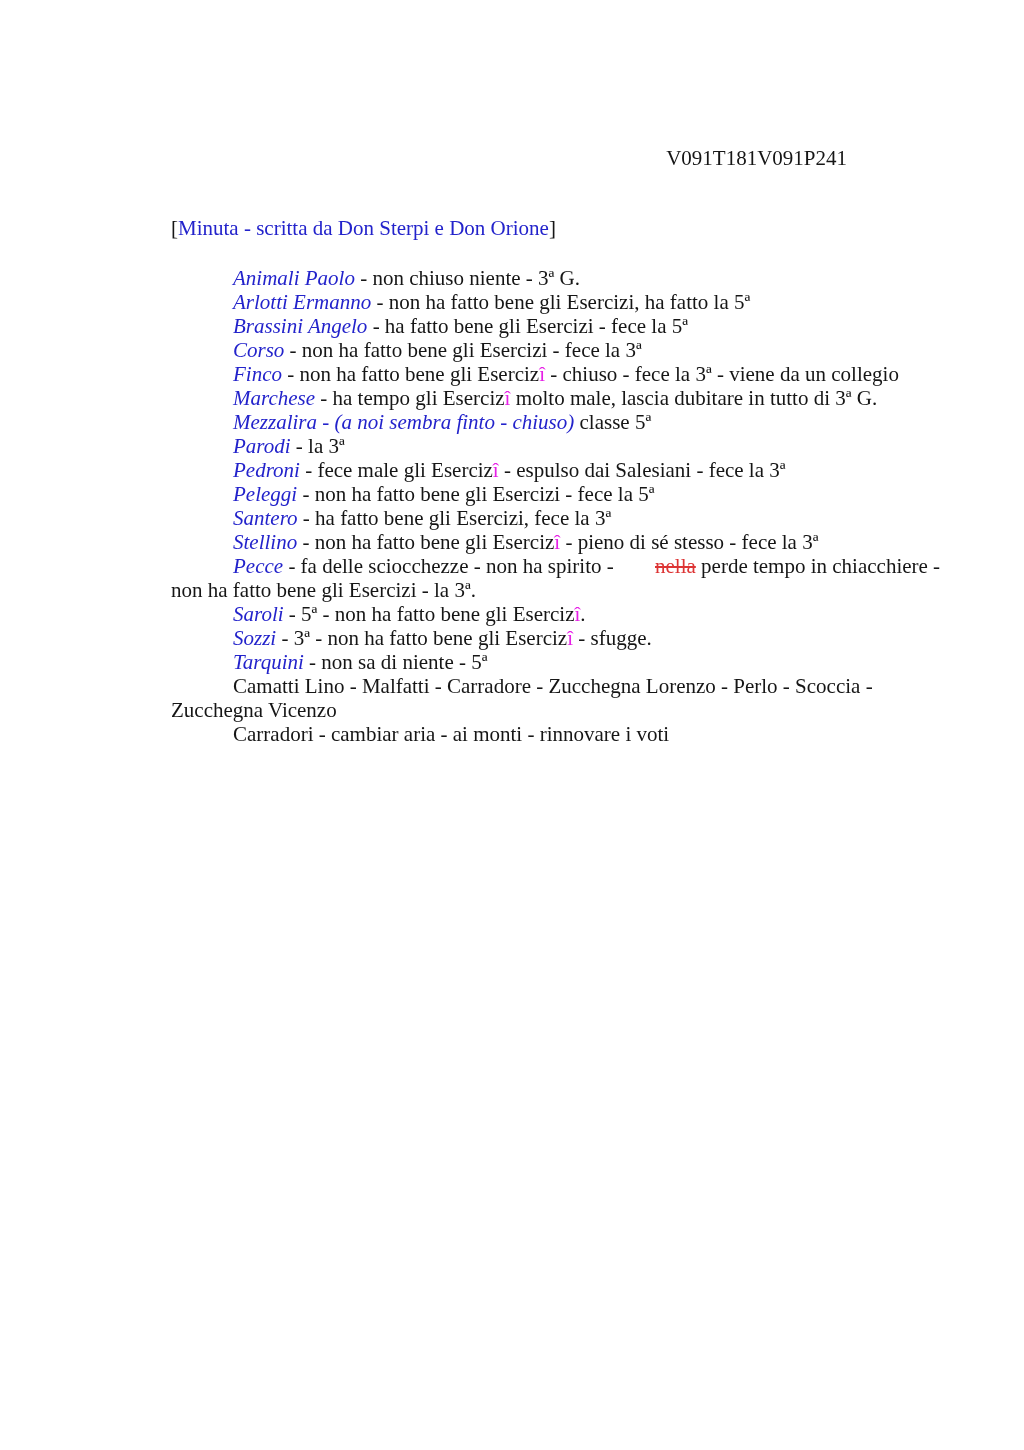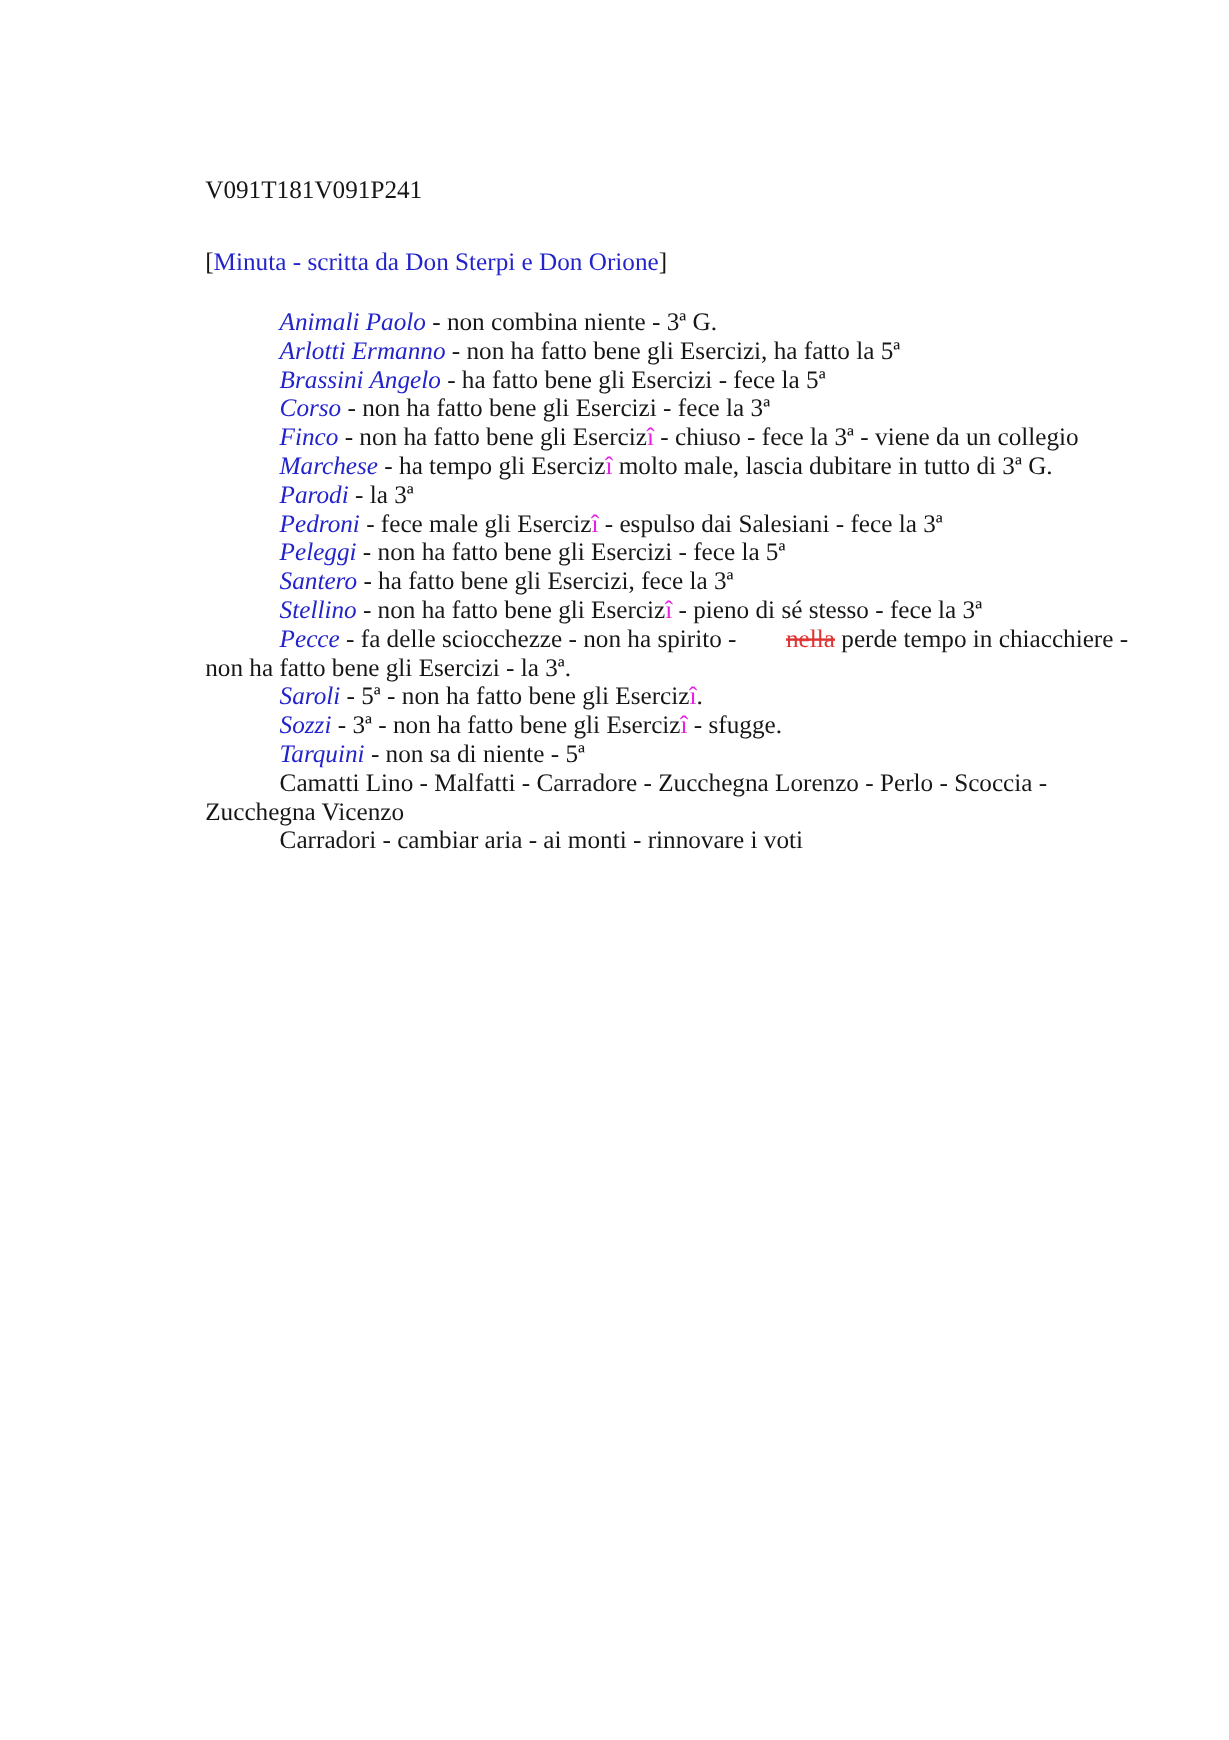--- a/index.html
+++ b/index.html
@@ -19,25 +19,25 @@
     top: 0; left: 0;
     width: 1024px;
     height: 1450px;
     padding: 146px 100px 0 171px;
     box-sizing: border-box;
     font-size: 21px;
     line-height: 24px;
   }
   .header-row {
     display: flex;
-    justify-content: flex-start;
+    justify-content: flex-end;
     width: 676px;
   }
   .doc-title {
-    margin-top: 36px;
+    margin-top: 46px;
     white-space: nowrap;
   }
   .doc-title .inner { color: var(--blue, #2323cb); }
   .doc-body {
     margin-top: 26px;
   }
   .line {
     white-space: pre;
     height: 24px;
   }
@@ -57,26 +57,27 @@
   <div class="header-row">
     <span>V091T181</span>
     <span>V091P241</span>
   </div>
 
   <div class="doc-title">
     <span>[</span><span class="inner">Minuta - scritta da Don Sterpi e Don Orione</span><span>]</span>
   </div>
 
   <div class="doc-body">
-      <div class="line indent"><span class="c-blue it">Animali Paolo</span><span class="c-black"> - non combina niente - 3ª G.</span></div>
+      <div class="line indent"><span class="c-blue it">Animali Paolo</span><span class="c-black"> - non chiuso niente - 3ª G.</span></div>
       <div class="line indent"><span class="c-blue it">Arlotti Ermanno</span><span class="c-black"> - non ha fatto bene gli Esercizi, ha fatto la 5ª</span></div>
       <div class="line indent"><span class="c-blue it">Brassini Angelo</span><span class="c-black"> - ha fatto bene gli Esercizi - fece la 5ª</span></div>
       <div class="line indent"><span class="c-blue it ul">Corso</span><span class="c-black"> - non ha fatto bene gli Esercizi - fece la 3ª</span></div>
       <div class="line indent"><span class="c-blue it">Finco</span><span class="c-black"> - non ha fatto bene gli Eserciz</span><span class="c-magenta">î</span><span class="c-black"> - chiuso - fece la 3ª - viene da un collegio</span></div>
       <div class="line indent"><span class="c-blue it">Marchese</span><span class="c-black"> - ha tempo gli Eserciz</span><span class="c-magenta">î</span><span class="c-black"> molto male, lascia dubitare in tutto di 3ª G.</span></div>
+      <div class="line indent"><span class="c-blue it">Mezzalira - (a noi sembra </span><span class="c-blue it ul">finto</span><span class="c-blue it"> - </span><span class="c-blue it ul">chiuso)</span><span class="c-black"> classe 5ª</span></div>
       <div class="line indent"><span class="c-blue it">Parodi</span><span class="c-black"> - la 3ª</span></div>
       <div class="line indent"><span class="c-blue it">Pedroni</span><span class="c-black"> - fece male gli Eserciz</span><span class="c-magenta">î</span><span class="c-black"> - espulso dai Salesiani - fece la 3ª</span></div>
       <div class="line indent"><span class="c-blue it">Peleggi</span><span class="c-black"> - non ha fatto bene gli Esercizi - fece la 5ª</span></div>
       <div class="line indent"><span class="c-blue it">Santero</span><span class="c-black"> - ha fatto bene gli Esercizi, fece la 3ª</span></div>
       <div class="line indent"><span class="c-blue it">Stellino</span><span class="c-black"> - non ha fatto bene gli Eserciz</span><span class="c-magenta">î</span><span class="c-black"> - pieno di sé stesso - fece la 3ª</span></div>
       <div class="line indent"><span class="c-blue it">Pecce</span><span class="c-black"> - fa delle </span><span class="c-black ul">sciocchezze</span><span class="c-black"> - non ha spirito - </span><span class="c-red st">nella</span><span class="c-black"> perde tempo in chiacchiere -</span></div>
       <div class="line"><span class="c-black">non ha fatto bene gli Esercizi - la 3ª.</span></div>
       <div class="line indent"><span class="c-blue it">Saroli</span><span class="c-black"> - 5ª - non ha fatto bene gli Eserciz</span><span class="c-magenta">î</span><span class="c-black">.</span></div>
       <div class="line indent"><span class="c-blue it">Sozzi</span><span class="c-black"> - 3ª - non ha fatto bene gli Eserciz</span><span class="c-magenta">î</span><span class="c-black"> - </span><span class="c-black ul">sfugge</span><span class="c-black">.</span></div>
       <div class="line indent"><span class="c-blue it">Tarquini</span><span class="c-black"> - non sa </span><span class="c-black ul">di niente</span><span class="c-black"> - 5ª</span></div>

